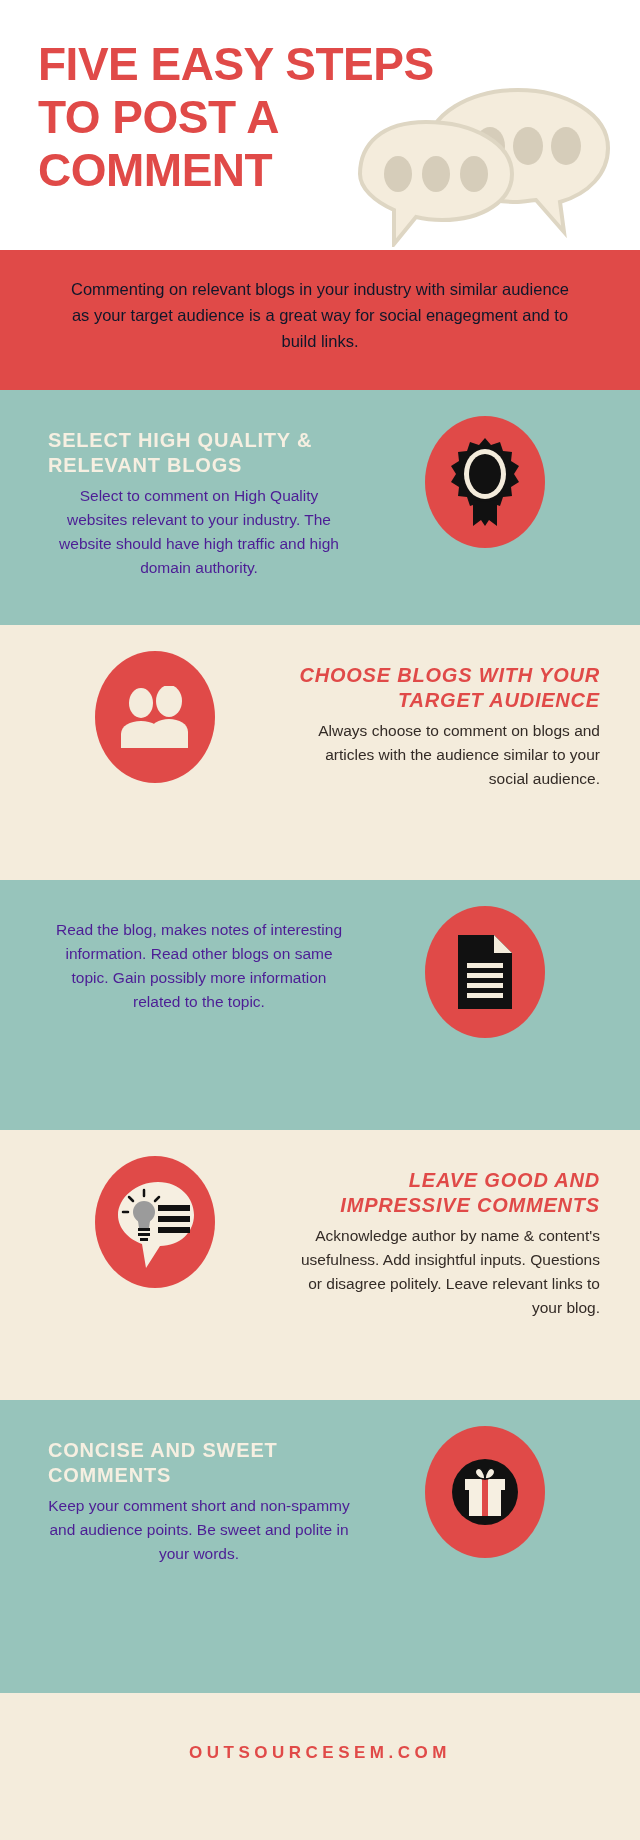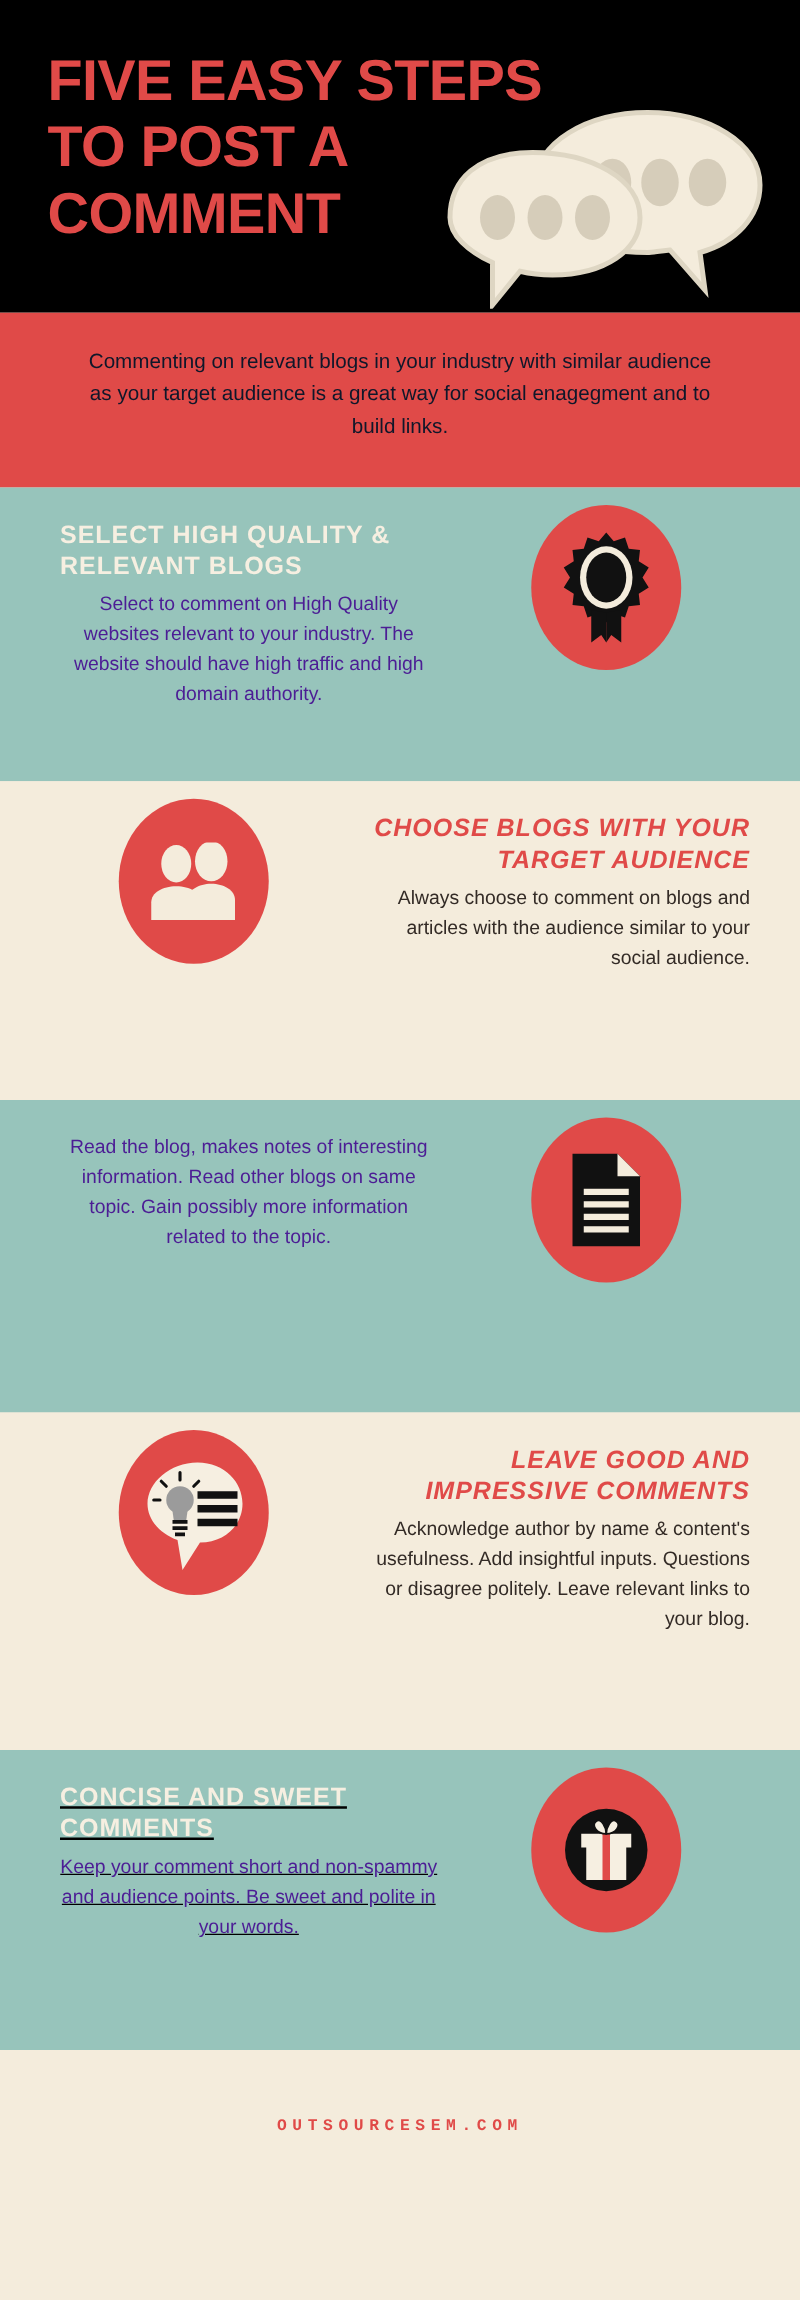--- a/index.html
+++ b/index.html
@@ -11,21 +11,21 @@
     height:1840px;
     overflow:hidden;
     position:relative;
   }
   .infographic { width:640px; height:1840px; position:relative; background:#f4ecdc; }
 
   
   .header {
     position:relative;
     height:250px;
-    background:#000000;
+    background:#ffffff;
     overflow:hidden;
   }
   .header-title {
     position:absolute;
     left:38px;
     top:38px;
     width:420px;
     color:#e04a48;
     font-size:46px;
     line-height:53px;
@@ -46,21 +46,21 @@
     font-size:16.5px;
     line-height:26px;
     height:140px;
   }
 
   
   .step { position:relative; overflow:hidden; }
   .step.teal { background:#97c4bb; }
   .step.cream { background:#f4ecdc; }
 
-  .step-inner { display:flex; align-items:flex-start; height:100%; }
+  .step-inner { display:flex; align-items:flex-start; height:100%;margin-top:12px; }
   .step.icon-right .step-inner { flex-direction:row; }
   .step.icon-left  .step-inner { flex-direction:row-reverse; }
 
   .text-col { width:360px; padding:26px 10px 20px 48px; }
   .step.icon-left .text-col { padding:26px 40px 20px 10px; text-align:right; }
 
   .step-title {
     font-weight:bold;
     font-size:20px;
     line-height:25px;
@@ -87,24 +87,23 @@
   .footer {
     background:#f4ecdc;
     height:120px;
     display:flex;
     align-items:center;
     justify-content:center;
   }
   .footer-text {
     color:#e04a48;
     font-weight:bold;
-    font-size:13px;
+    font-size:17px;
     letter-spacing:4.5px;
     text-transform:uppercase;
-    font-family:Liberation Mono, monospace;
   }
 </style>
 </head>
 <body>
 
 <div class="infographic">
 
   <div class="header">
     <div class="header-title">
       <div>FIVE EASY STEPS</div>
@@ -220,21 +219,21 @@
               <rect x="50" y="33" width="32" height="6" fill="#111"></rect>
               <rect x="50" y="44" width="32" height="6" fill="#111"></rect>
               <rect x="50" y="55" width="32" height="6" fill="#111"></rect>
             </svg>
           </div>
         </div>
       </div>
     </div>
   </div>
 
-  <div class="step teal icon-right" style="height:240px;text-decoration:underline;">
+  <div class="step teal icon-right" style="height:293px;">
     <div class="step-inner">
       <div class="text-col">
         <div class="step-title">CONCISE AND SWEET COMMENTS</div>
         <div class="step-body">Keep your comment short and non-spammy and audience points. Be sweet and polite in your words.</div>
       </div>
       <div class="icon-col">
         <div class="icon-wrap">
           <div class="icon-ellipse"></div>
           <div class="icon-glyph">
             <svg width="84" height="84" viewBox="0 0 84 84">

